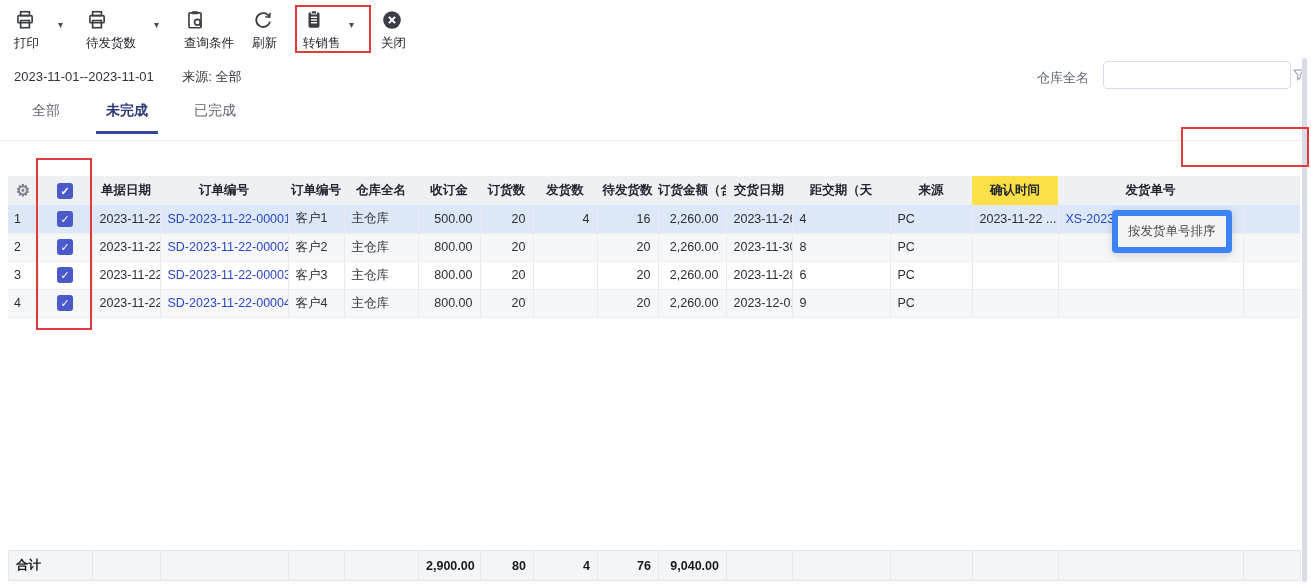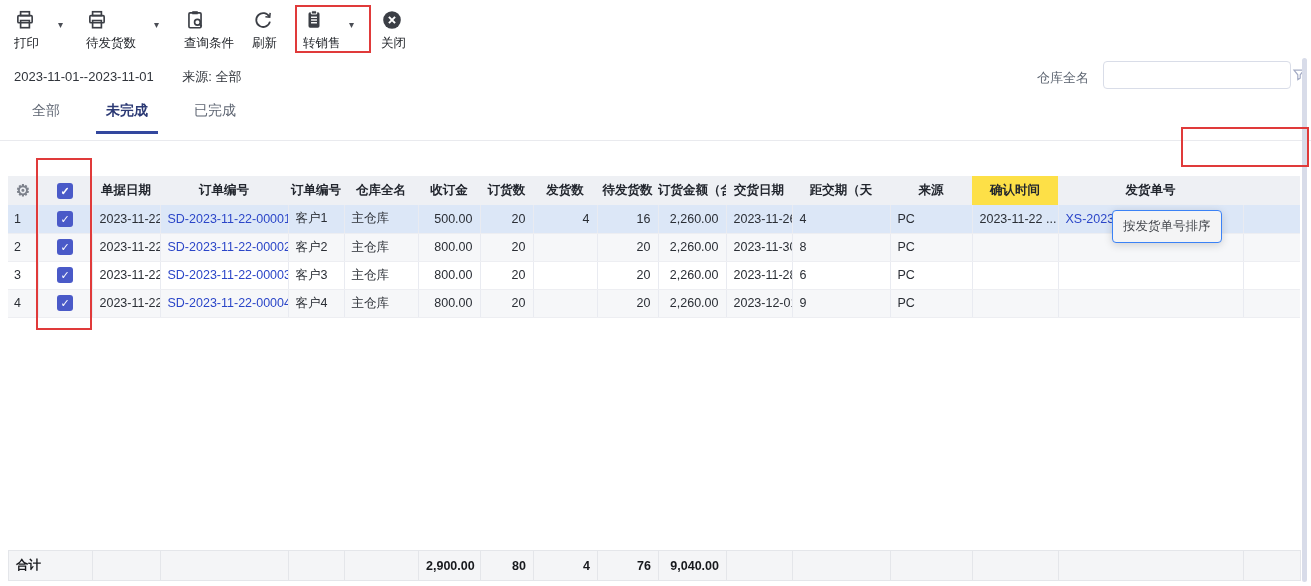--- a/index.html
+++ b/index.html
@@ -52,21 +52,21 @@
     color:#fff; font-size:11px; line-height:16px; text-align:center; vertical-align:middle; cursor:pointer; }
   .gear { font-size:16px; color:#7d828c; cursor:pointer; line-height:16px; }
 
   
   .ftable { position:absolute; top:550px; left:8px; width:1284px; border-collapse:collapse; table-layout:fixed; }
   .ftable td { height:30px; background:#f4f5f7; border:1px solid #e4e6ea; border-left:none;
     font-size:12.5px; font-weight:bold; color:#17191d; padding:0 7px; white-space:nowrap; }
   .ftable td:first-child { border-left:1px solid #e4e6ea; }
 
   
-  .tooltip { position:absolute; top:210px; left:1112px; background:#f4f4f5; border:1px solid #3b82f6;
+  .tooltip { position:absolute; top:210px; left:1112px; background:#f4f4f5; border:6px solid #3b82f6;
     border-radius:4px; box-shadow:0 2px 8px rgba(0,0,0,0.16); padding:7px 10px; font-size:12.5px;
     color:#45484e; white-space:nowrap; z-index:30; }
   .annotation { position:absolute; border:2px solid #e03a3a; z-index:40; pointer-events:none; }
   .ann-tosales { left:295px; top:5px; width:76px; height:48px; }
   .ann-expand { left:1181px; top:127px; width:128px; height:40px; }
   .ann-checks { left:36px; top:158px; width:56px; height:172px; }
   .vscroll { position:absolute; top:58px; left:1302px; width:5px; height:524px;
     background:#d8dce9; border-radius:3px; cursor:pointer; z-index:20; }
   svg { display:block; }
 </style>

